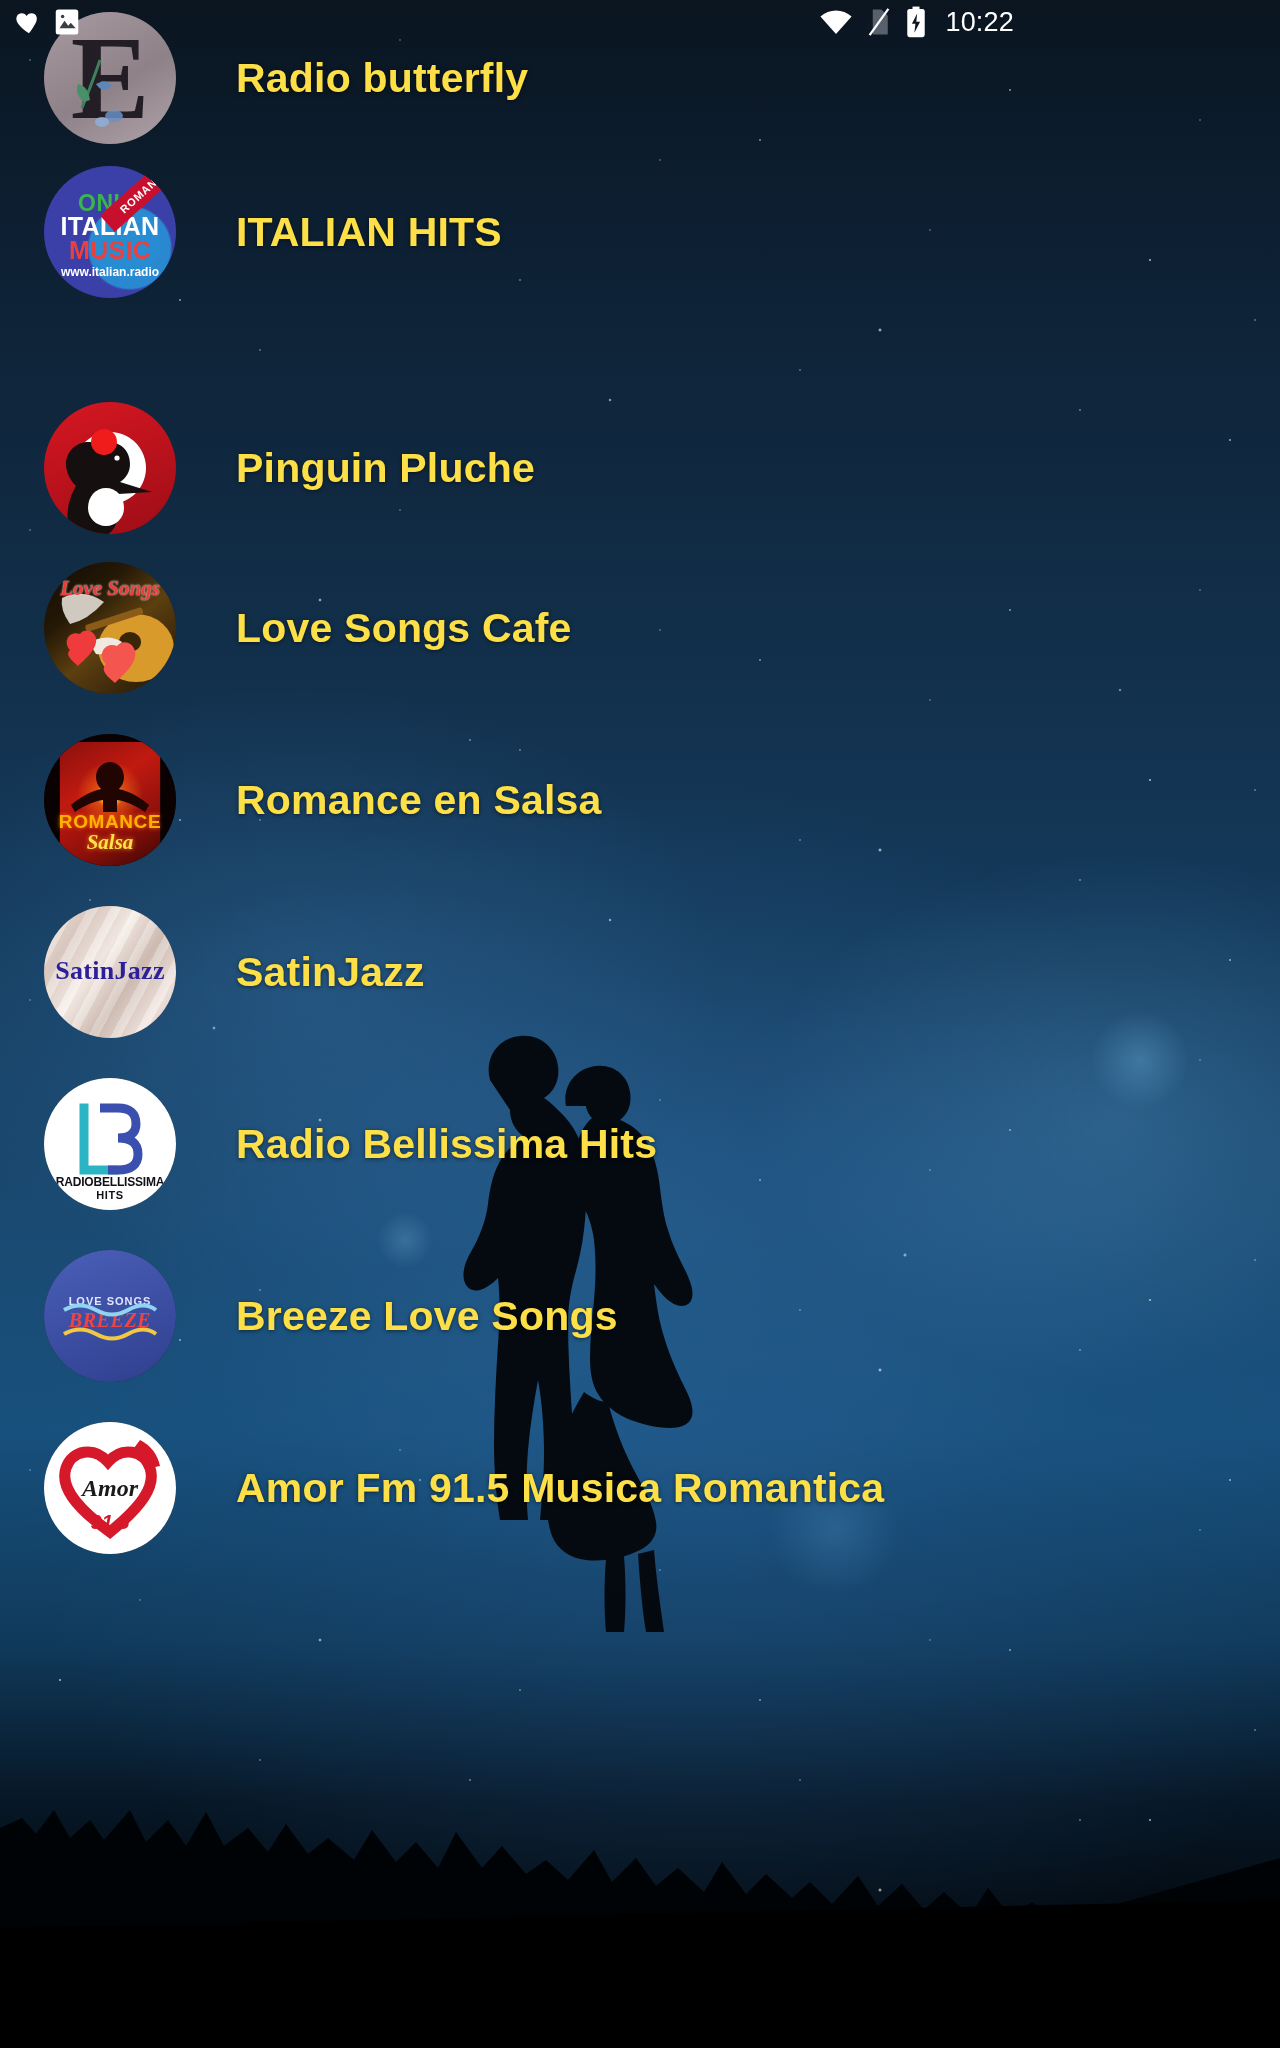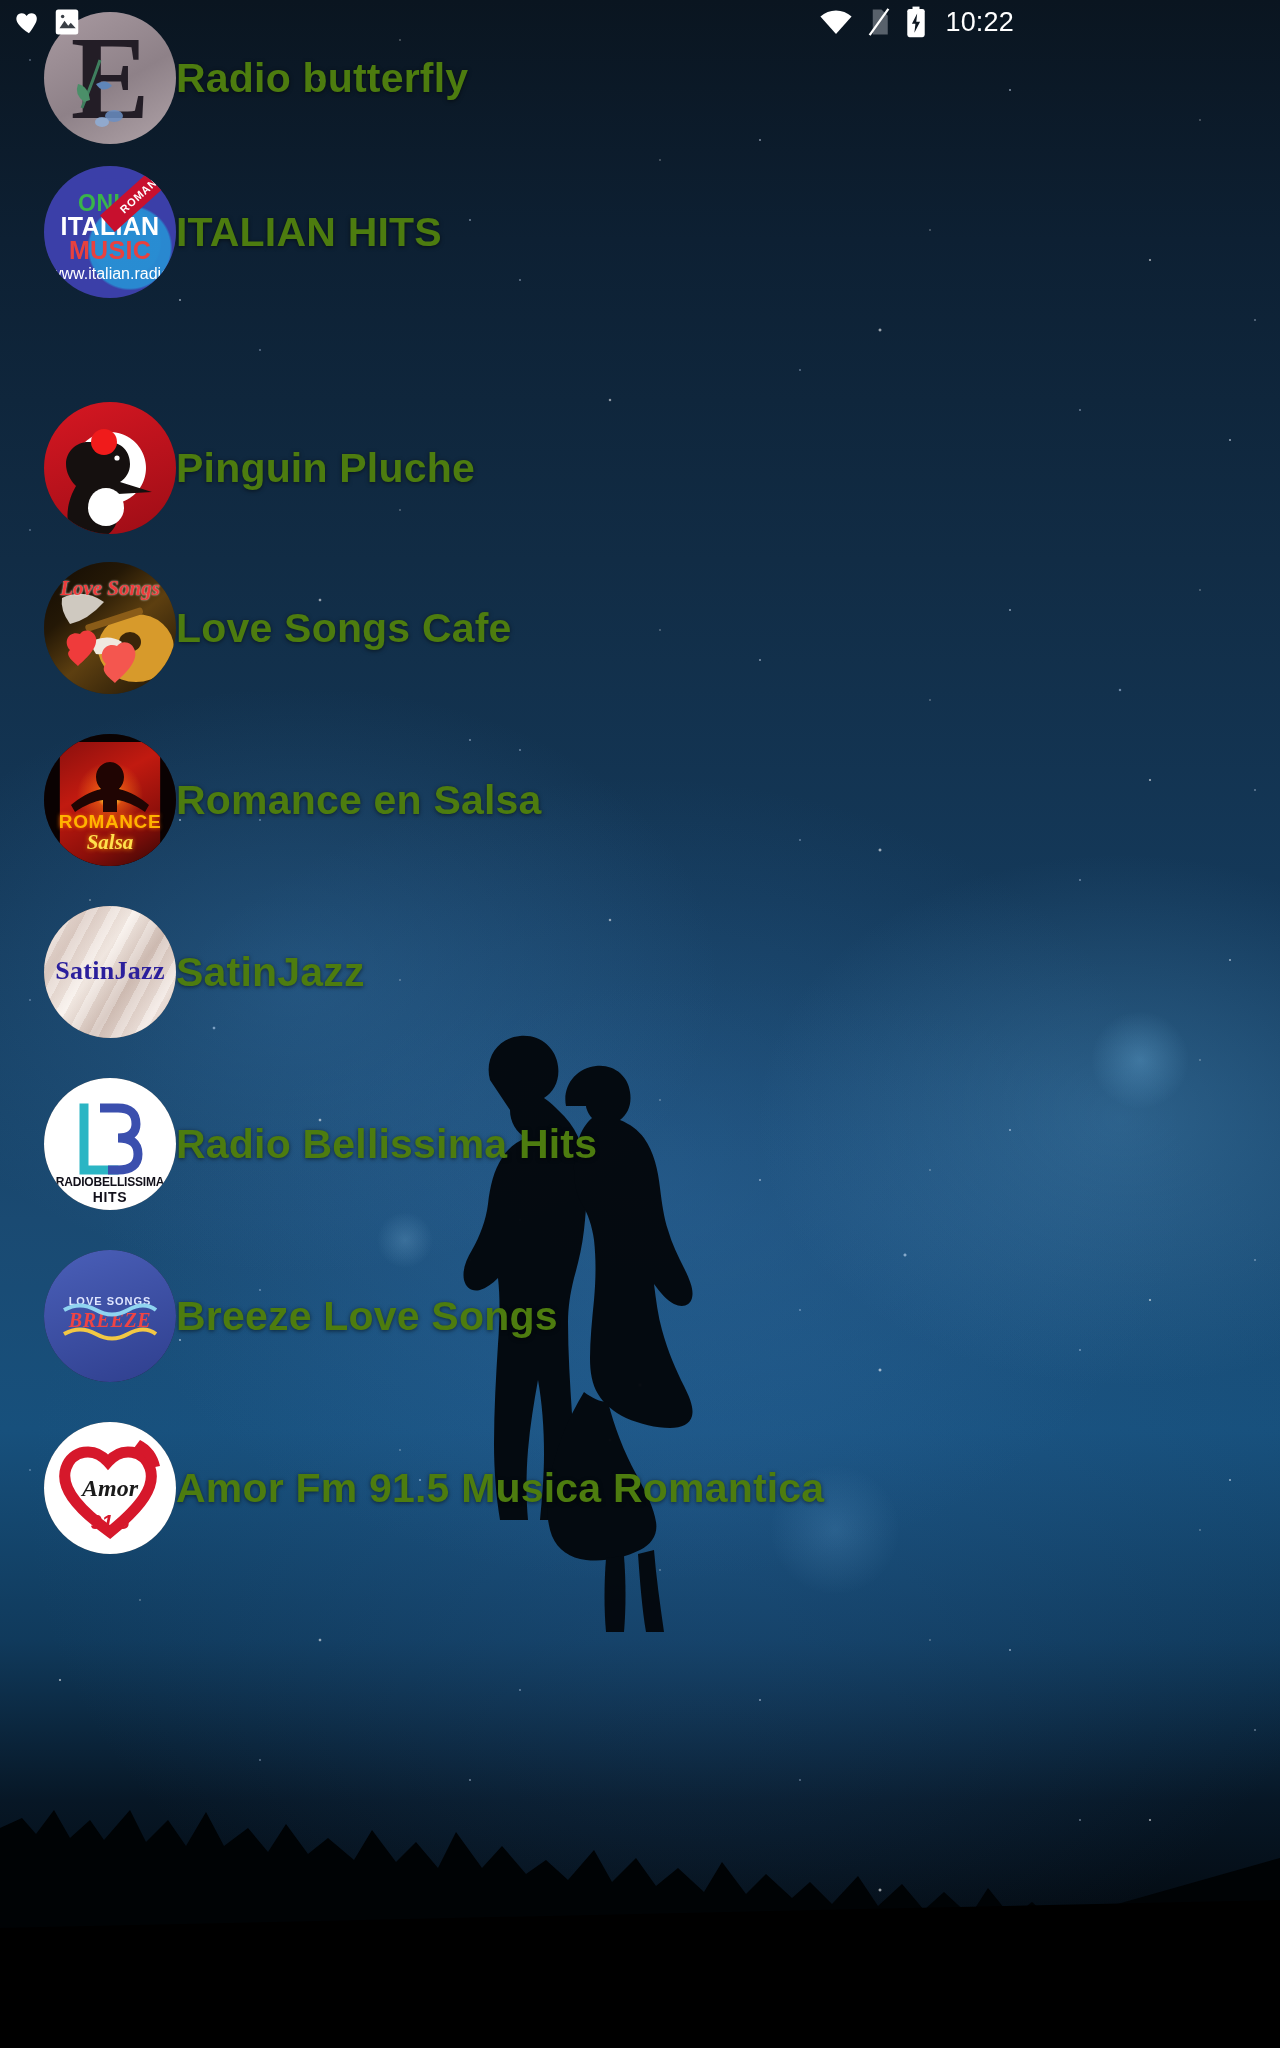--- a/index.html
+++ b/index.html
@@ -122,21 +122,22 @@
     position:absolute; left:0; width:1280px; height:224px;
     display:flex; align-items:center; padding-left:44px;
     cursor:pointer;
   }
   .avatar {
     width:132px; height:132px; border-radius:50%;
     flex:0 0 132px; overflow:hidden; position:relative;
     background:#1b2430;
   }
   .row-label {
-    color:#4d7c0f;
+    margin-left:60px;
+    color:#fde047;
     font-size:41px;
     font-weight:700;
     letter-spacing:.2px;
     text-shadow:0 1px 4px rgba(0,0,0,.55);
     white-space:nowrap;
   }
 
   
   .av-fill { position:absolute; inset:0; }
   .av-txt {
@@ -239,21 +240,21 @@
       <div class="row-label">Radio butterfly</div>
     </div>
 
     <div class="row" style="top:120px">
       <div class="avatar">
         <div class="av-fill" style="background:radial-gradient(circle at 62% 58%, #2f8fd6 0 30%, #3b3fa8 32% 100%)"></div>
         <div class="av-fill" style="background:radial-gradient(circle at 65% 62%, rgba(40,140,210,.95) 0 34%, transparent 36%)"></div>
         <div class="av-txt" style="top:26px;font-size:23px;color:#39b54a;letter-spacing:.5px;">ONLY</div>
         <div class="av-txt" style="top:48px;font-size:25px;color:#ffffff;letter-spacing:.3px;">ITALIAN</div>
         <div class="av-txt" style="top:72px;font-size:25px;color:#e8413f;letter-spacing:.3px;">MUSIC</div>
-        <div class="av-txt" style="top:100px;font-size:16px;color:#ffffff;font-weight:400;">www.italian.radio</div>
+        <div class="av-txt" style="top:100px;font-size:12px;color:#ffffff;font-weight:700;">www.italian.radio</div>
         <div style="position:absolute;right:-22px;top:12px;width:104px;height:22px;background:#c8102e;transform:rotate(-42deg);display:flex;align-items:center;justify-content:center;">
           <span style="color:#fff;font-size:11px;font-weight:700;letter-spacing:.8px;">ROMANTIC</span>
         </div>
       </div>
       <div class="row-label">ITALIAN HITS</div>
     </div>
 
     <div class="row" style="top:356px">
       <div class="avatar">
         <div class="av-fill" style="background:linear-gradient(160deg,#d61722,#9d0d16)"></div>
@@ -315,21 +316,21 @@
     </div>
 
     <div class="row" style="top:1032px">
       <div class="avatar">
         <div class="av-fill" style="background:#ffffff"></div>
         <svg class="av-fill" viewBox="0 0 132 132">
           <path d="M40 30 L40 92 L70 92" stroke="#2bb5c4" stroke-width="9" fill="none" stroke-linecap="square"></path>
           <path d="M56 30 L74 30 Q92 30 92 46 Q92 60 74 60 Q94 60 94 76 Q94 92 74 92 L64 92" stroke="#3b4fae" stroke-width="9" fill="none"></path>
         </svg>
         <div class="av-txt" style="top:98px;font-size:12px;color:#12101a;letter-spacing:-.2px;">RADIOBELLISSIMA</div>
-        <div class="av-txt" style="top:112px;font-size:14px;color:#12101a;letter-spacing:.6px;">HITS</div>
+        <div class="av-txt" style="top:112px;font-size:11px;color:#12101a;letter-spacing:.6px;">HITS</div>
       </div>
       <div class="row-label">Radio Bellissima Hits</div>
     </div>
 
     <div class="row" style="top:1204px">
       <div class="avatar">
         <div class="av-fill" style="background:linear-gradient(160deg,#4a5fb8,#2f3f8e)"></div>
         <div class="av-txt" style="top:46px;font-size:11px;color:#dfe6ff;letter-spacing:1px;">LOVE SONGS</div>
         <div class="av-txt" style="top:60px;font-size:20px;color:#ef4444;font-family:'Liberation Serif',serif;font-style:italic;letter-spacing:.6px;">BREEZE</div>
         <svg class="av-fill" viewBox="0 0 132 132">

